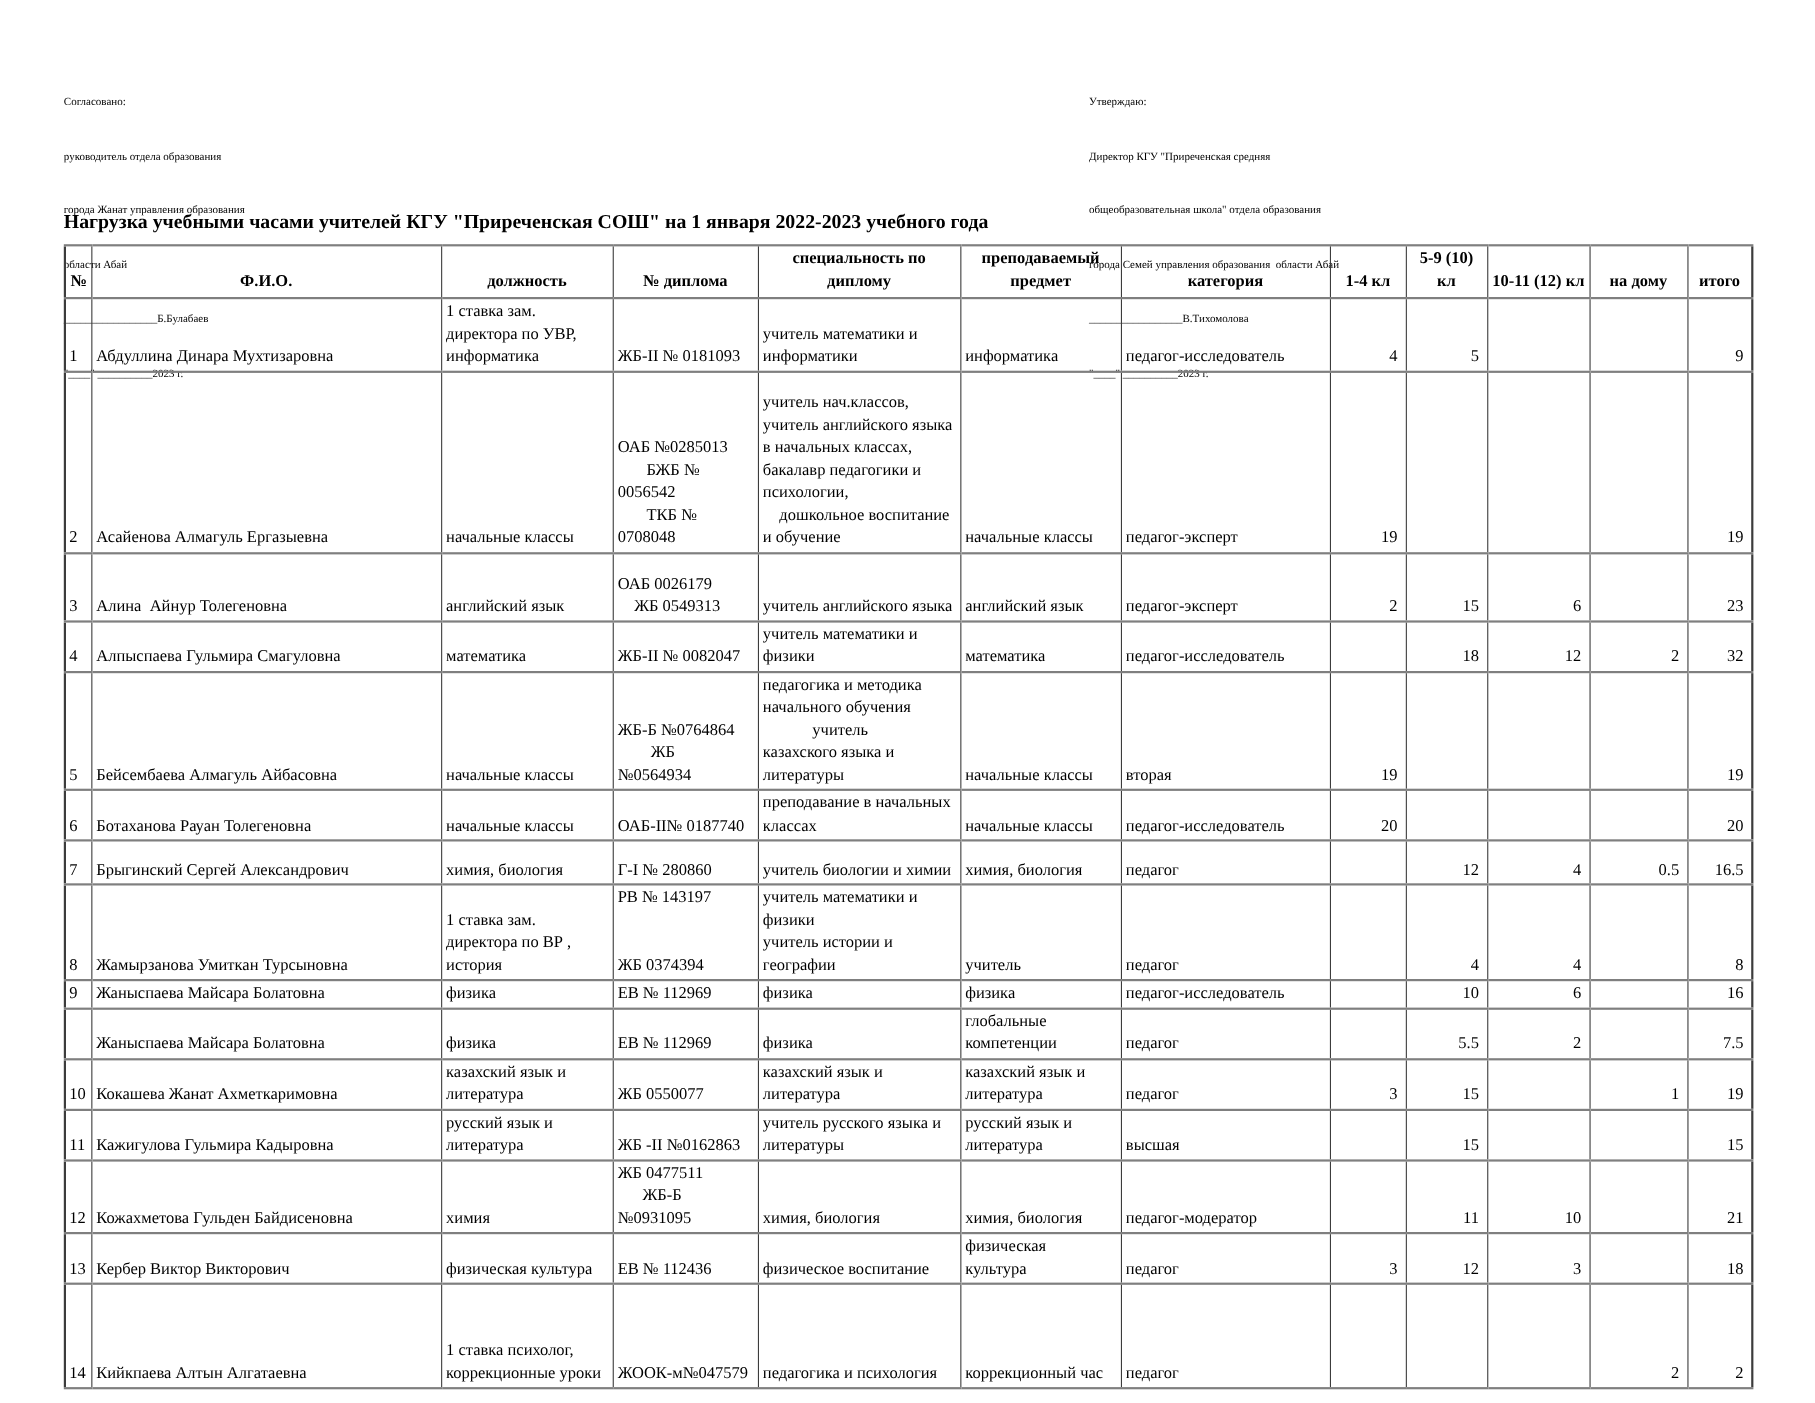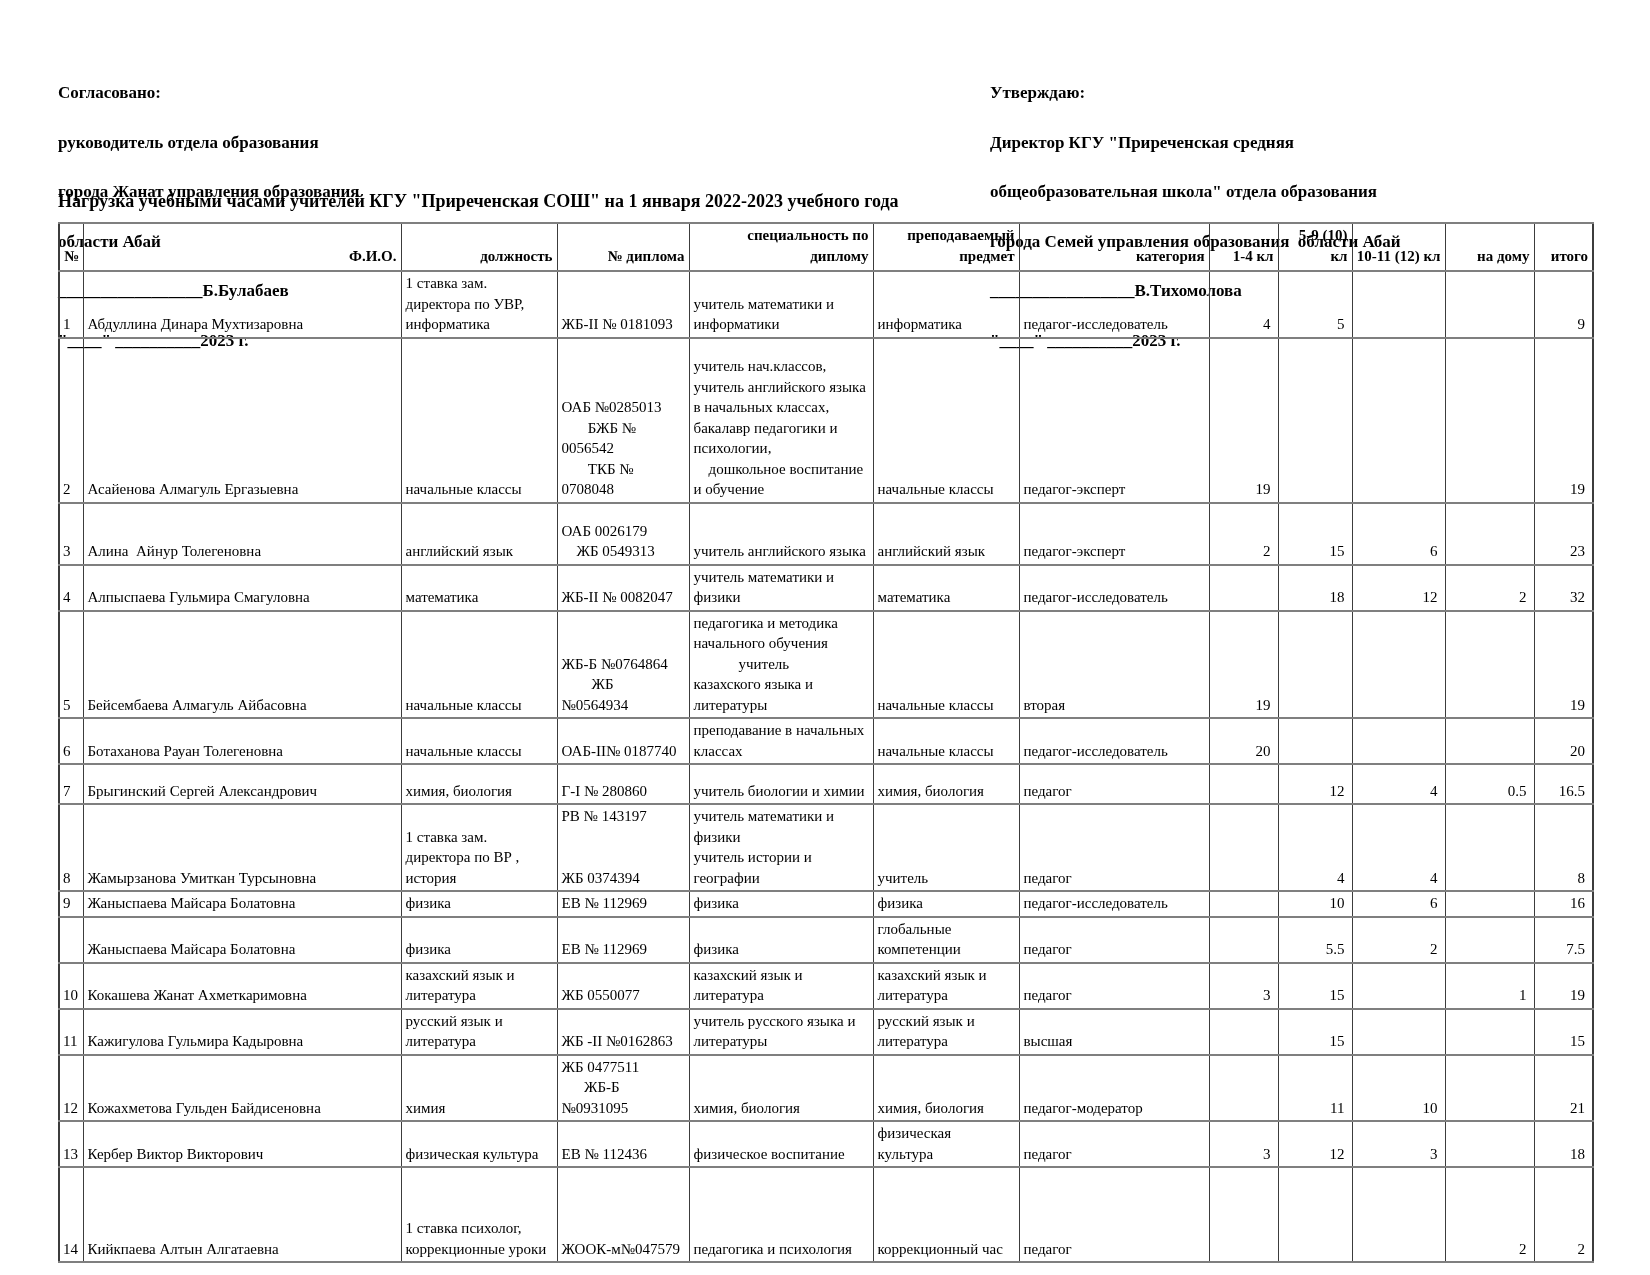--- a/index.html
+++ b/index.html
@@ -8,23 +8,23 @@
     background: #ffffff;
     width: 1650px;
     height: 1275px;
     font-family: "Liberation Serif", "DejaVu Serif", serif;
     color: #000;
     position: relative;
   }
   .approval {
     position: absolute;
     top: 52px;
-    font-size: 17px;
+    font-size: 10px;
     line-height: 16.5px;
-    font-weight: bold;
+    font-weight: normal;
     white-space: pre;
   }
   #approval-left  { left: 58px; }
   #approval-right { left: 990px; }
   .doc-title {
     position: absolute;
     top: 191px;
     left: 58px;
     width: 1460px;
     text-align: left;
@@ -47,21 +47,21 @@
     border-bottom: 2px solid #7f7f7f;
     vertical-align: bottom;
     padding: 1px 4px 2px 4px;
     font-size: 15px;
     line-height: 20.5px;
     white-space: pre-wrap;
     word-wrap: break-word;
     overflow: hidden;
   }
   .load-table th {
-    text-align: right;
+    text-align: center;
     font-weight: bold;
     padding-bottom: 4px;
   }
   .load-table td.num {
     text-align: right;
     padding-right: 7px;
   }
   .load-table td.idx {
     padding-left: 3px;
     padding-right: 0;

